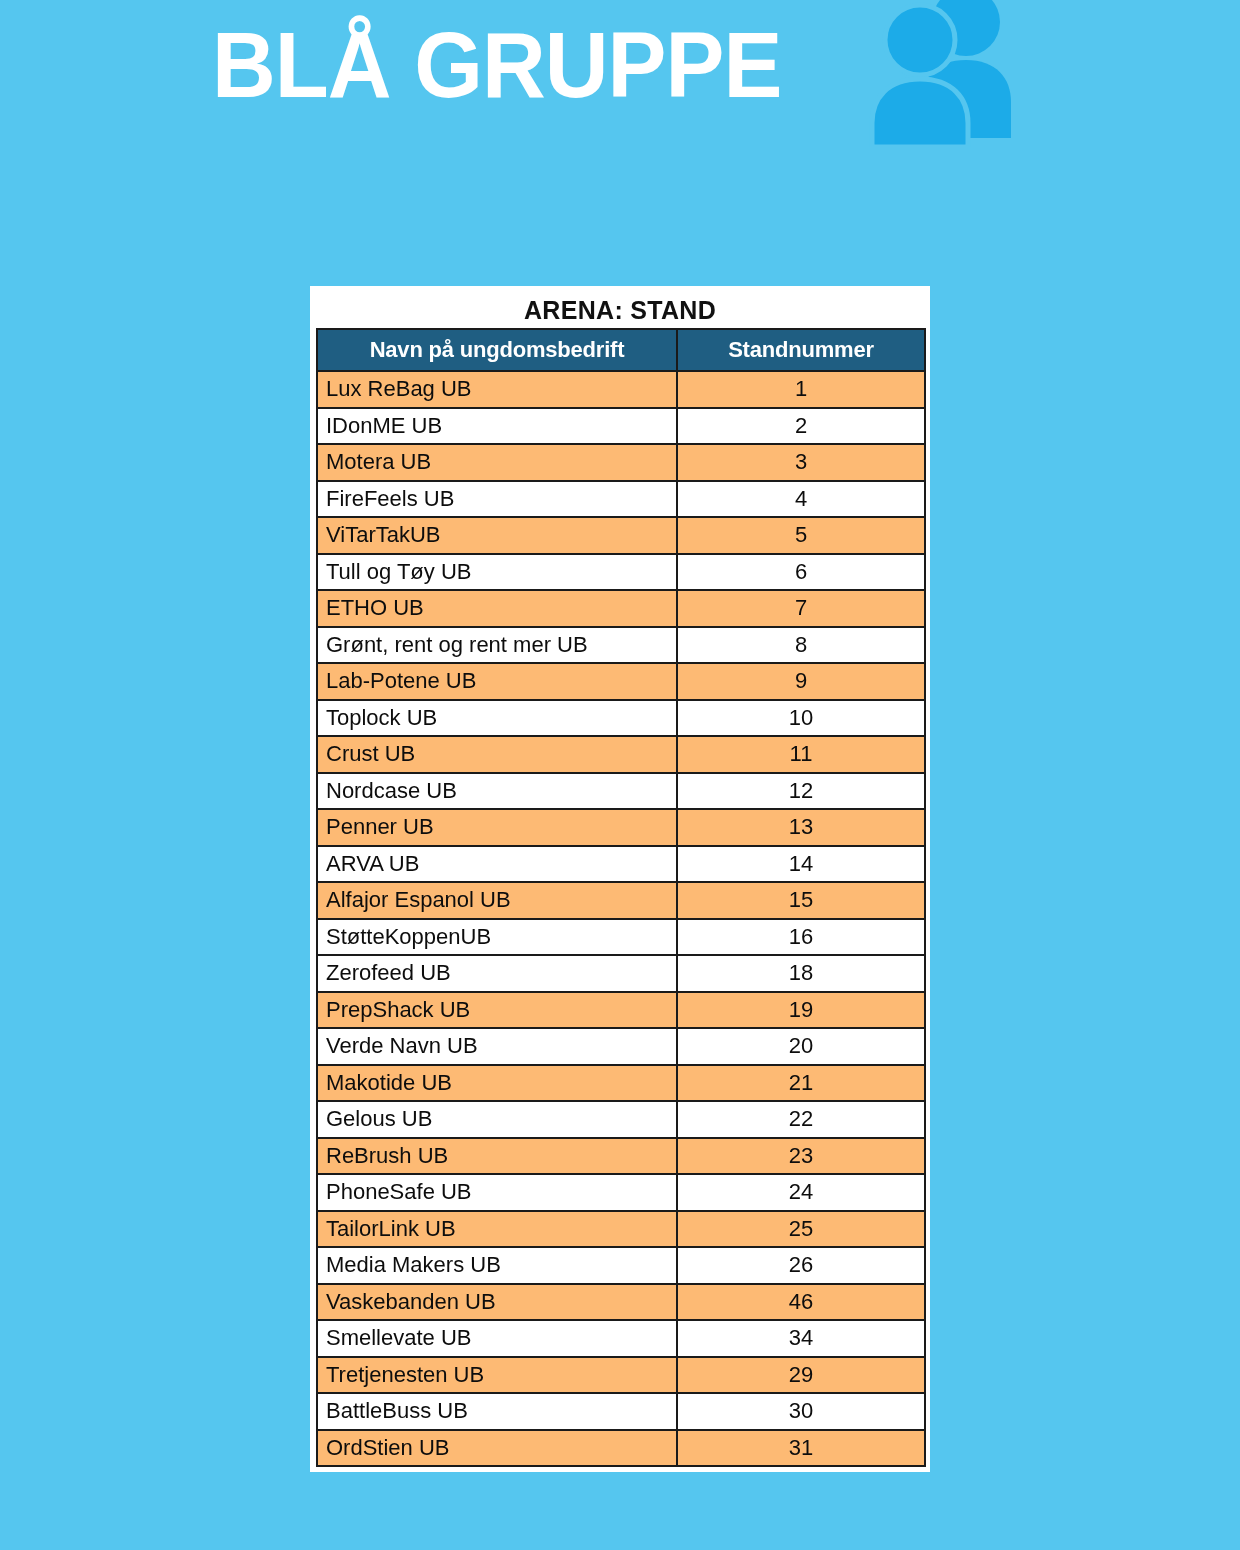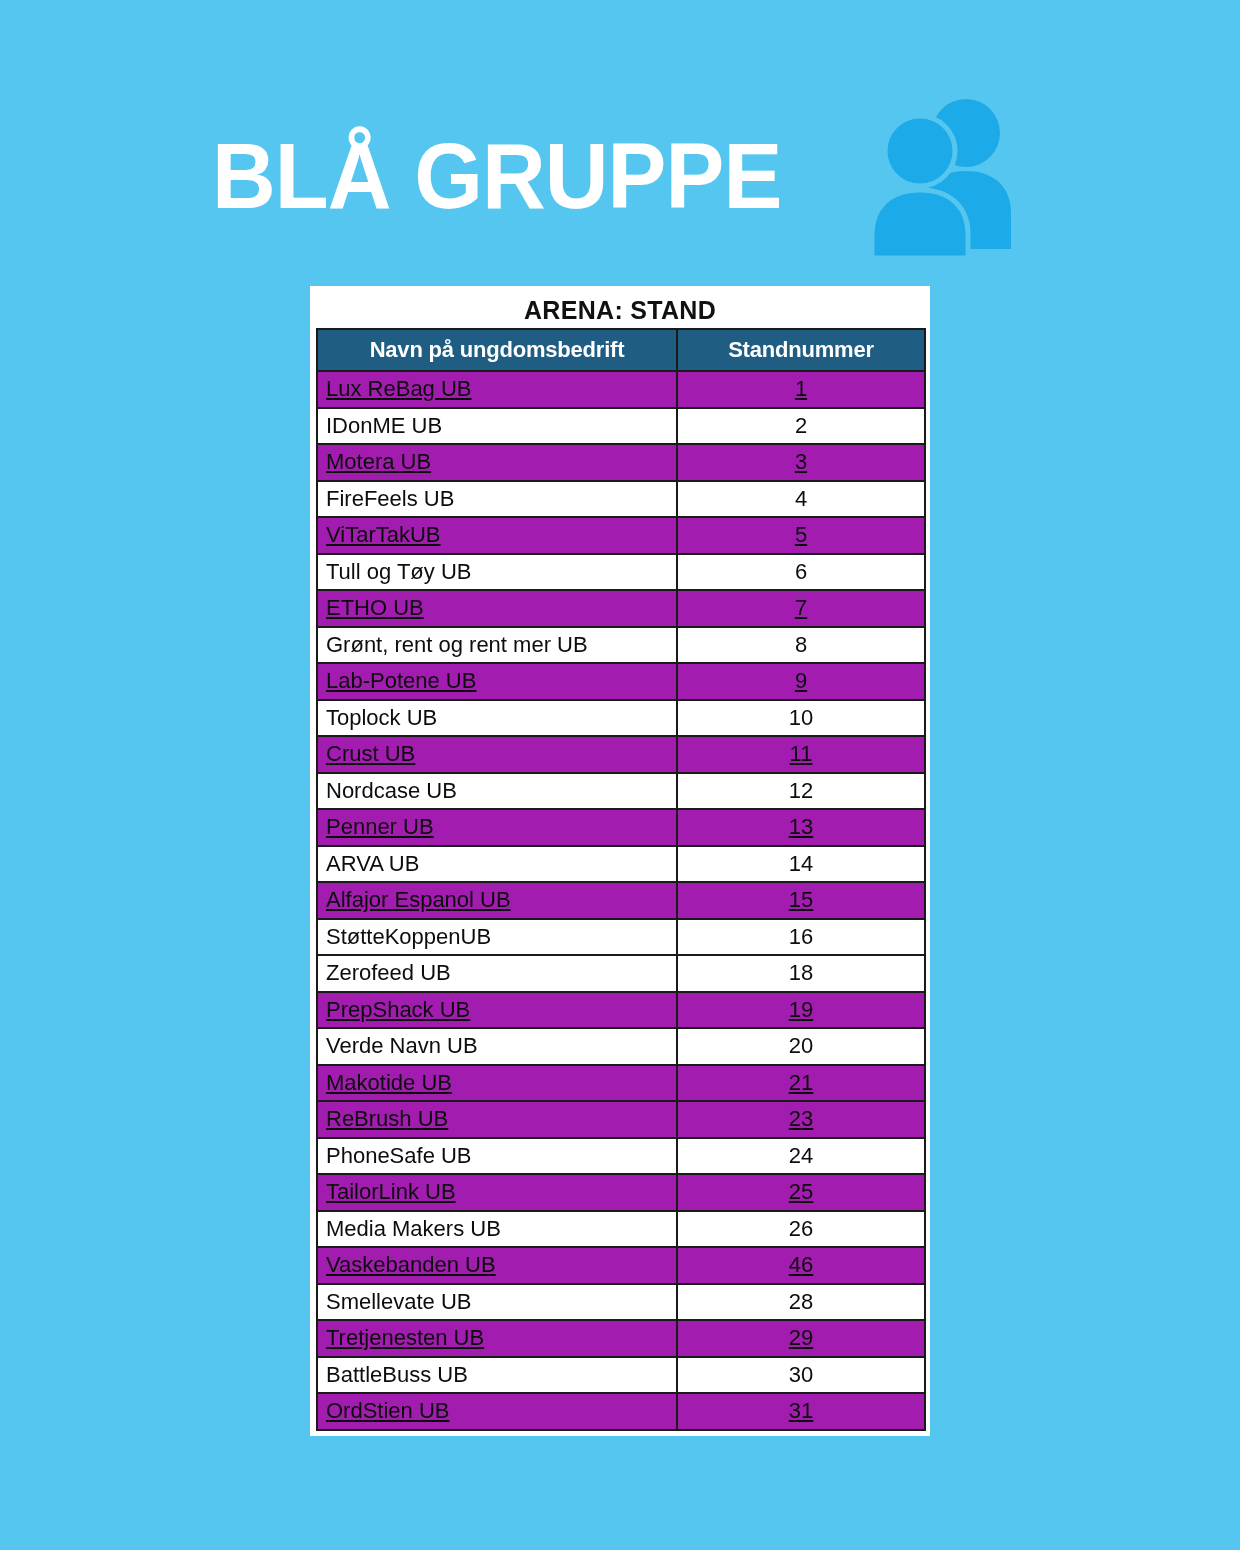--- a/index.html
+++ b/index.html
@@ -16,21 +16,21 @@
   }
 
   
   .page-header {
     position: absolute;
     left: 0;
     top: 0;
     width: 1240px;
     height: 276px;
     display: flex;
-    align-items: flex-end;
+    align-items: flex-start;
     justify-content: center;
   }
   .header-inner {
     display: flex;
     align-items: center;
     gap: 52px;
     transform: translateY(-18px);
   }
   .page-title {
     color: #ffffff;
@@ -110,21 +110,21 @@
     overflow: hidden;
     white-space: nowrap;
   }
   table.stand-table td.cell-name {
     text-align: left;
     padding-left: 8px;
   }
   table.stand-table td.cell-num {
     text-align: center;
   }
-  table.stand-table tr.row-shade td { background: #a21caf; text-decoration: underline; }
+  table.stand-table tr.row-shade td { background: #fdba74; }
   table.stand-table tr.row-plain td { background: #ffffff; }
 </style>
 </head>
 <body>
 
 <div class="page-header">
   <div class="header-inner">
     <div class="page-title">BLÅ GRUPPE</div>
     <svg class="people-icon" viewBox="0 0 170 165">
 
@@ -228,20 +228,24 @@
           <td class="cell-num">19</td>
         </tr>
         <tr class="row-plain">
           <td class="cell-name">Verde Navn UB</td>
           <td class="cell-num">20</td>
         </tr>
         <tr class="row-shade">
           <td class="cell-name">Makotide UB</td>
           <td class="cell-num">21</td>
         </tr>
+        <tr class="row-plain">
+          <td class="cell-name">Gelous UB</td>
+          <td class="cell-num">22</td>
+        </tr>
         <tr class="row-shade">
           <td class="cell-name">ReBrush UB</td>
           <td class="cell-num">23</td>
         </tr>
         <tr class="row-plain">
           <td class="cell-name">PhoneSafe UB</td>
           <td class="cell-num">24</td>
         </tr>
         <tr class="row-shade">
           <td class="cell-name">TailorLink UB</td>
@@ -250,21 +254,21 @@
         <tr class="row-plain">
           <td class="cell-name">Media Makers UB</td>
           <td class="cell-num">26</td>
         </tr>
         <tr class="row-shade">
           <td class="cell-name">Vaskebanden UB</td>
           <td class="cell-num">46</td>
         </tr>
         <tr class="row-plain">
           <td class="cell-name">Smellevate UB</td>
-          <td class="cell-num">28</td>
+          <td class="cell-num">34</td>
         </tr>
         <tr class="row-shade">
           <td class="cell-name">Tretjenesten UB</td>
           <td class="cell-num">29</td>
         </tr>
         <tr class="row-plain">
           <td class="cell-name">BattleBuss UB</td>
           <td class="cell-num">30</td>
         </tr>
         <tr class="row-shade">

